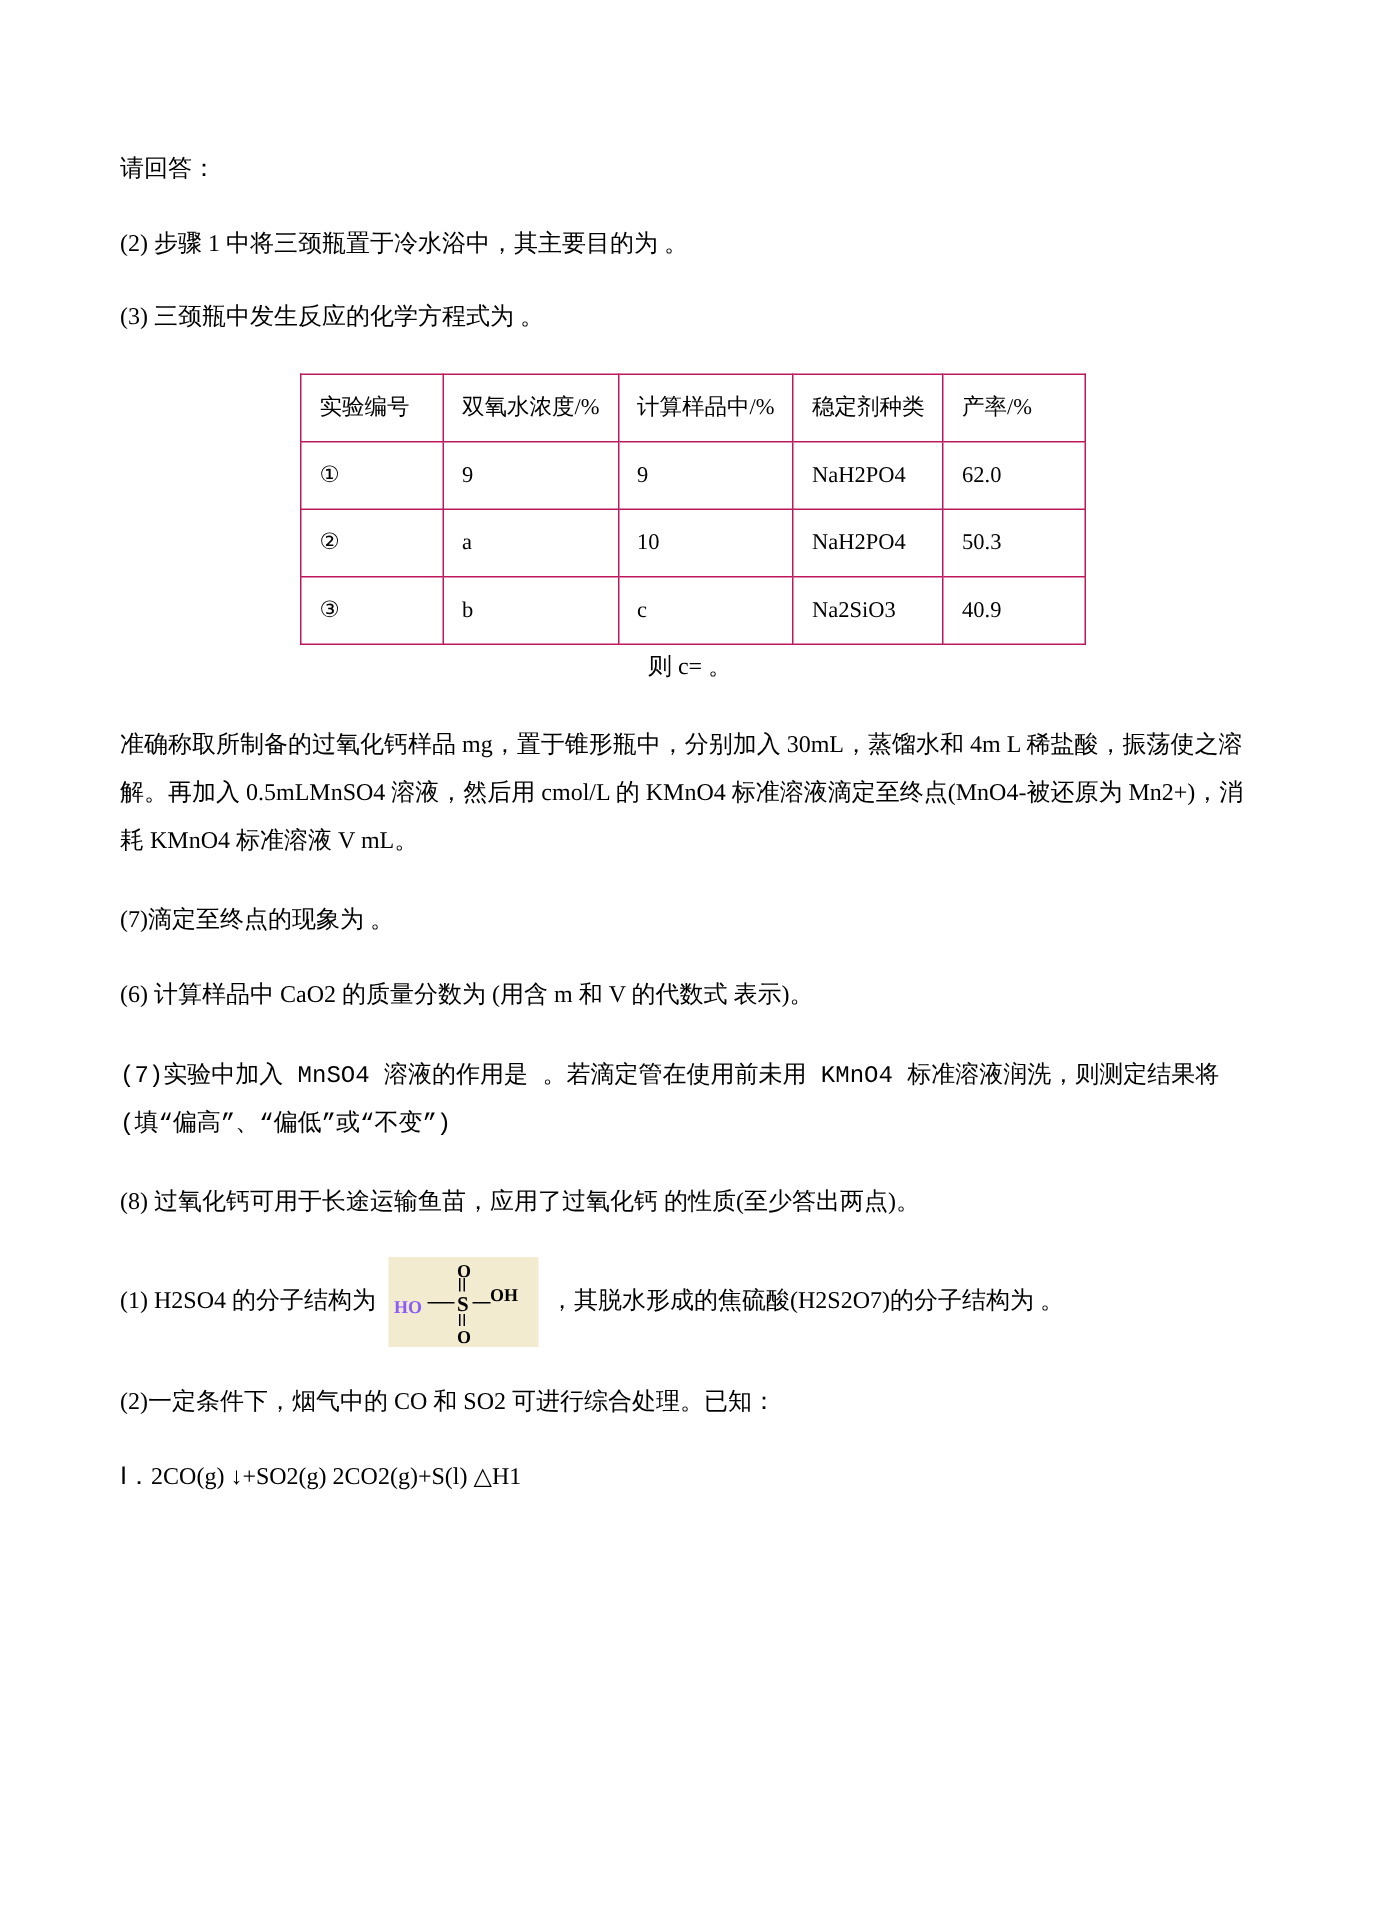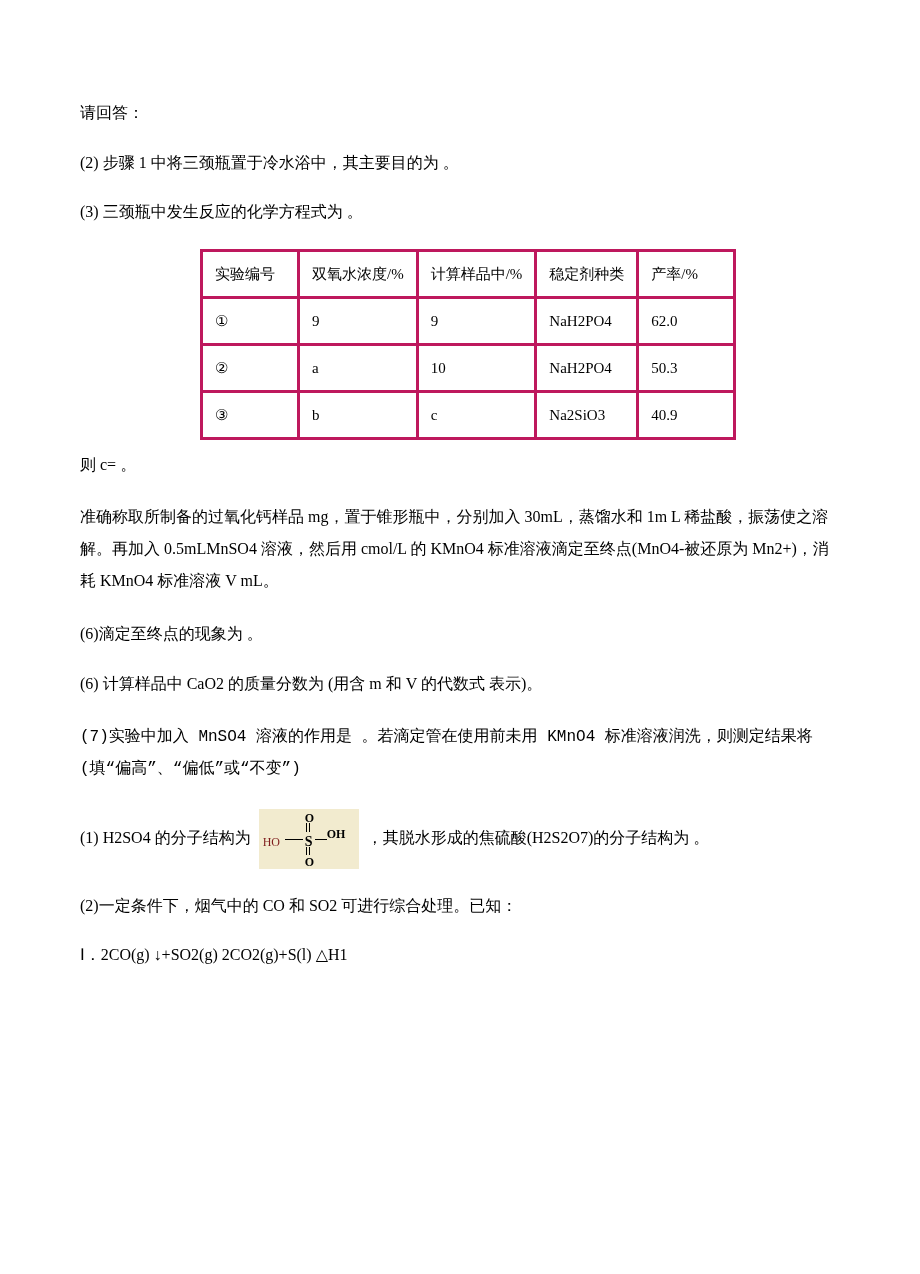--- a/index.html
+++ b/index.html
@@ -17,21 +17,21 @@
   }
   .para {
     margin: 0 0 24px 0;
   }
   table.data-table {
     border-collapse: collapse;
     margin: 0 0 0 120px;
     font-size: 15px;
   }
   table.data-table td {
-    border: 3px solid #be185d;
+    border: 1px solid #be185d;
     padding: 10px 12px;
     min-width: 70px;
     text-align: left;
     vertical-align: middle;
     height: 24px;
     margin-top: 36px;
   }
   .sul-wrap {
     display: inline-block;
     vertical-align: middle;
@@ -63,22 +63,22 @@
     top: 44px;
     font-size: 12px;
     font-weight: bold;
     color: #000;
   }
   .sul-wrap .oh-l {
     position: absolute;
     left: 4px;
     top: 24px;
     font-size: 12px;
-    font-weight: normal;
-    color: #7f1d1d;
+    font-weight: bold;
+    color: #8b5cf6;
   }
   .sul-wrap .oh-r {
     position: absolute;
     left: 68px;
     top: 16px;
     font-size: 12px;
     font-weight: bold;
     color: #000;
   }
   .sul-wrap .bond {
@@ -161,31 +161,32 @@
     <tr>
       <td>③</td>
       <td>b</td>
       <td>c</td>
       <td>Na2SiO3</td>
       <td>40.9</td>
     </tr>
   </tbody>
     </table>
 
-  <p class="para" style="margin-top:12px;">则 c=               。</p>
-
-
-  <p class="para" style="line-height:2;">准确称取所制备的过氧化钙样品 mg，置于锥形瓶中，分别加入 30mL，蒸馏水和 1m L 稀盐酸，振荡使之溶解。再加入 0.5mLMnSO4 溶液，然后用 cmol/L 的 KMnO4 标准溶液滴定至终点(MnO4-被还原为 Mn2+)，消耗 KMnO4 标准溶液 V mL。</p>
-
-  <p class="para">(6)滴定至终点的现象为                              。</p>
+  <p class="para" style="margin-top:2px;text-align:center;">则 c=               。</p>
+
+
+  <p class="para" style="line-height:2;">准确称取所制备的过氧化钙样品 mg，置于锥形瓶中，分别加入 30mL，蒸馏水和 4m L 稀盐酸，振荡使之溶解。再加入 0.5mLMnSO4 溶液，然后用 cmol/L 的 KMnO4 标准溶液滴定至终点(MnO4-被还原为 Mn2+)，消耗 KMnO4 标准溶液 V mL。</p>
+
+  <p class="para">(7)滴定至终点的现象为                              。</p>
 
   <p class="para">(6) 计算样品中 CaO2 的质量分数为               (用含 m 和 V 的代数式 表示)。</p>
 
   <p class="para" style="line-height:2;font-family:Liberation Mono, monospace;">(7)实验中加入 MnSO4 溶液的作用是               。若滴定管在使用前未用 KMnO4 标准溶液润洗，则测定结果将               (填“偏高”、“偏低”或“不变”)</p>
 
+  <p class="para">(8) 过氧化钙可用于长途运输鱼苗，应用了过氧化钙               的性质(至少答出两点)。</p>
 
 
   <p class="para">
     <span>(1) H2SO4 的分子结构为</span>
     <span class="sul-wrap">
       <span class="o-top">O</span>
       <span class="o-bot">O</span>
       <span class="s-center">S</span>
       <span class="oh-l">HO</span>
       <span class="oh-r">OH</span>

